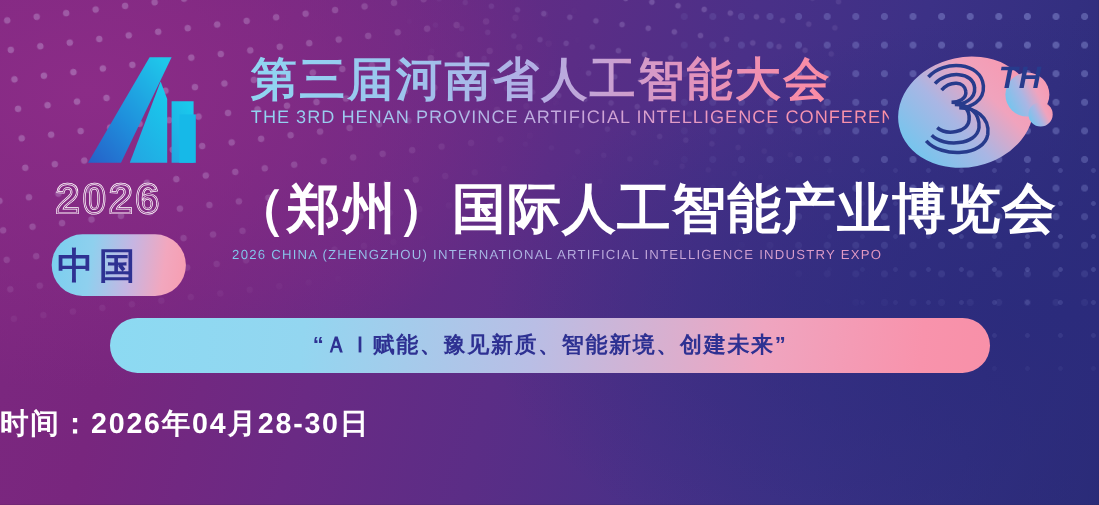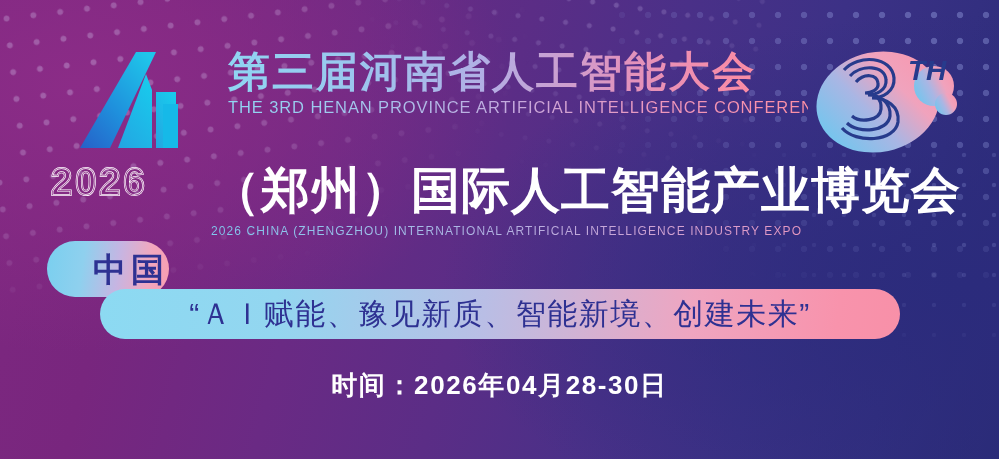--- a/index.html
+++ b/index.html
@@ -160,22 +160,21 @@
     line-height: 1;
   }
   .cn-pill {
     position: absolute;
     left: 2px; top: 48px;
     width: 122px; height: 56px;
     border-radius: 28px;
     background: linear-gradient(98deg, #79CFEF 0%, #8FD0EE 30%, #C6B5E2 58%, #F2A7BE 82%, #F79DB0 100%);
     display: flex;
     align-items: center;
-    justify-content: flex-end;
-    margin-top: 28px;
+    justify-content: flex-start;
   }
   .cn-pill-text {
     font-size: 33px;
     font-weight: bold;
     letter-spacing: 5px;
     color: #2E3192;
     text-indent: 5px;
     line-height: 1;
   }
   .expo-block {
@@ -209,35 +208,35 @@
     position: absolute;
     left: 100px; top: 289px;
     width: 800px; height: 50px;
     border-radius: 25px;
     background: linear-gradient(96deg, #8CDAF2 0%, #93D6F0 22%, #B9BEE5 48%, #EFA5C0 74%, #F893AC 92%, #F890A8 100%);
     display: flex;
     align-items: center;
     justify-content: center;
   }
   .slogan-text {
-    font-size: 30px;
-    font-weight: normal;
+    font-size: 20px;
+    font-weight: bold;
     letter-spacing: 1.5px;
     color: #2E3192;
     line-height: 1;
     white-space: nowrap;
   }
 
   
   .info-row {
     position: absolute;
     left: 0; top: 368px;
     width: 999px;
     display: flex;
-    justify-content: center;
+    justify-content: flex-start;
     align-items: baseline;
     gap: 44px;
   }
   .info-item {
     font-size: 26px;
     font-weight: bold;
     color: #FFFFFF;
     letter-spacing: 1.6px;
     white-space: nowrap;
   }

